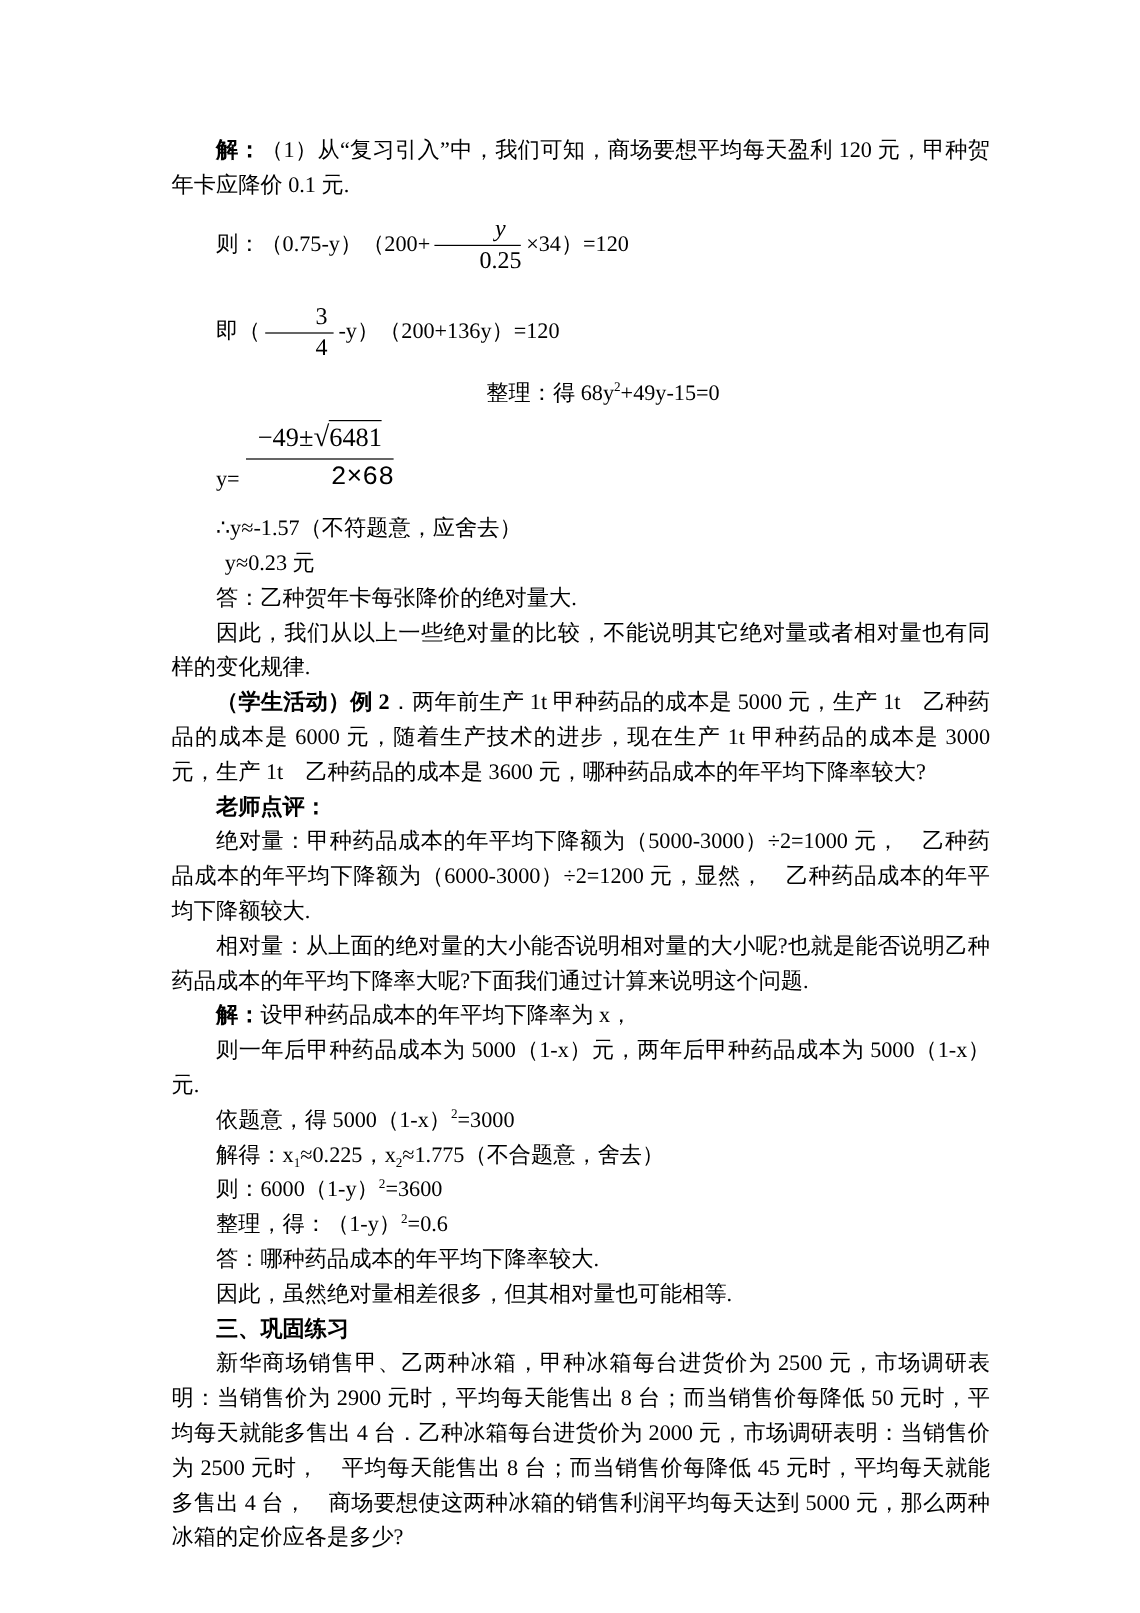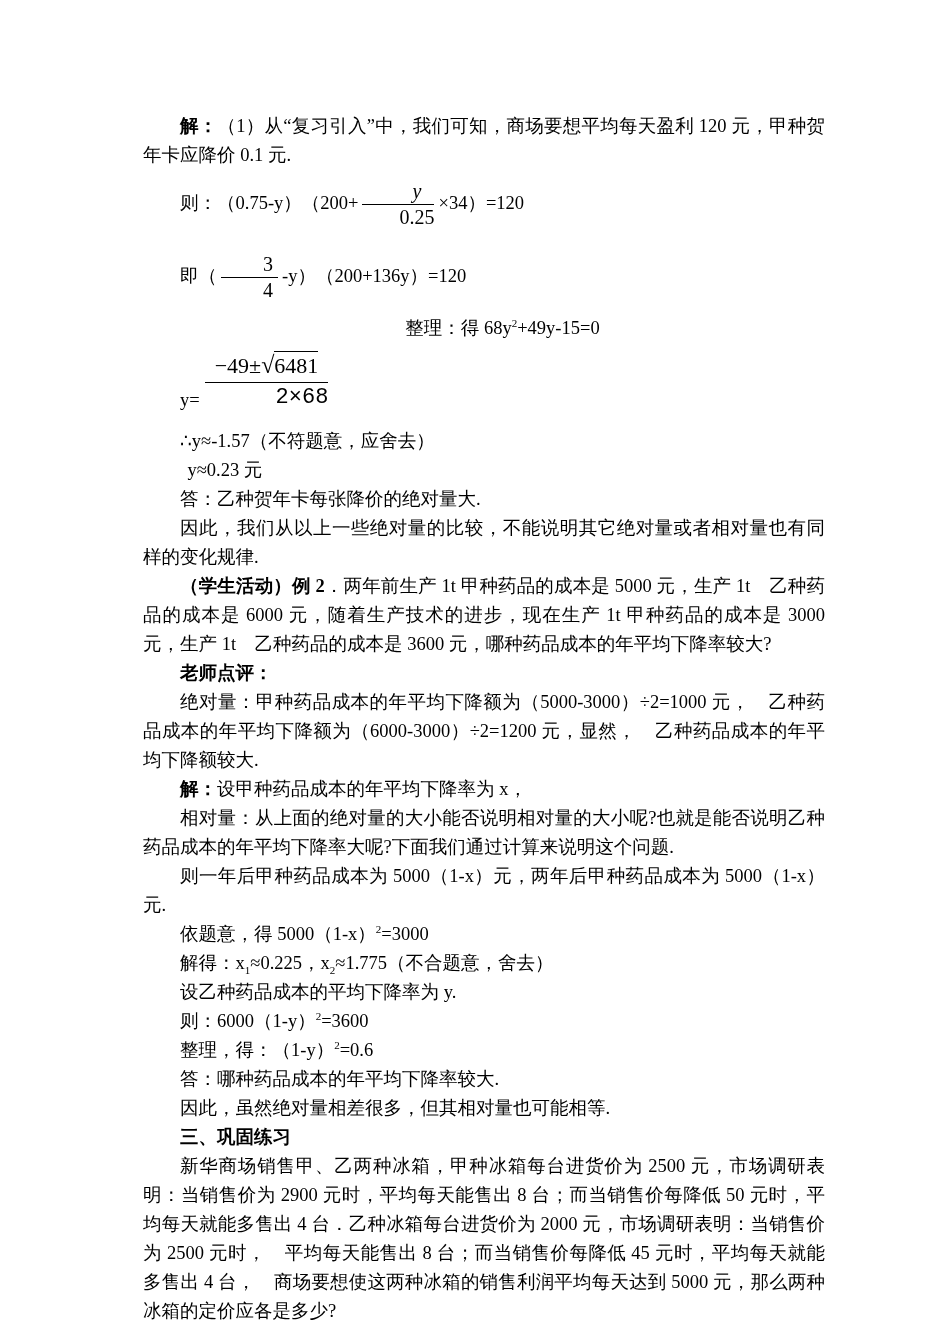--- a/index.html
+++ b/index.html
@@ -70,31 +70,30 @@
 
   <p>∴y≈-1.57（不符题意，应舍去）</p>
   <p class="small-extra">y≈0.23 元</p>
   <p>答：乙种贺年卡每张降价的绝对量大.</p>
   <p>因此，我们从以上一些绝对量的比较，不能说明其它绝对量或者相对量也有同样的变化规律.</p>
 
   <p><span class="bold">（学生活动）例 2</span><span>．两年前生产 1t 甲种药品的成本是 5000 元，生产 1t　乙种药品的成本是 6000 元，随着生产技术的进步，现在生产 1t 甲种药品的成本是 3000 元，生产 1t　乙种药品的成本是 3600 元，哪种药品成本的年平均下降率较大?</span></p>
 
   <p class="bold">老师点评：</p>
   <p>绝对量：甲种药品成本的年平均下降额为（5000-3000）÷2=1000 元，　乙种药品成本的年平均下降额为（6000-3000）÷2=1200 元，显然，　乙种药品成本的年平均下降额较大.</p>
+  <p>相对量：从上面的绝对量的大小能否说明相对量的大小呢?也就是能否说明乙种药品成本的年平均下降率大呢?下面我们通过计算来说明这个问题.</p>
+
   <p><span class="bold">解：</span><span>设甲种药品成本的年平均下降率为 x，</span></p>
-
-  <p>相对量：从上面的绝对量的大小能否说明相对量的大小呢?也就是能否说明乙种药品成本的年平均下降率大呢?下面我们通过计算来说明这个问题.</p>
 
   <p>则一年后甲种药品成本为 5000（1-x）元，两年后甲种药品成本为 5000（1-x）元.</p>
 
   <p><span>依题意，得 5000（1-x）</span><sup class="m">2</sup><span>=3000</span></p>
 
   <p><span>解得：x</span><sub class="m">1</sub><span>≈0.225，x</span><sub class="m">2</sub><span>≈1.775（不合题意，舍去）</span></p>
 
-  <p>设乙种药品成本的平均下降率为 y.</p>
 
   <p><span>则：6000（1-y）</span><sup class="m">2</sup><span>=3600</span></p>
 
   <p><span>整理，得：（1-y）</span><sup class="m">2</sup><span>=0.6</span></p>
 
   <p>答：哪种药品成本的年平均下降率较大.</p>
   <p>因此，虽然绝对量相差很多，但其相对量也可能相等.</p>
 
   <p class="bold">三、巩固练习</p>
   <p>新华商场销售甲、乙两种冰箱，甲种冰箱每台进货价为 2500 元，市场调研表明：当销售价为 2900 元时，平均每天能售出 8 台；而当销售价每降低 50 元时，平均每天就能多售出 4 台．乙种冰箱每台进货价为 2000 元，市场调研表明：当销售价为 2500 元时，　平均每天能售出 8 台；而当销售价每降低 45 元时，平均每天就能多售出 4 台，　商场要想使这两种冰箱的销售利润平均每天达到 5000 元，那么两种冰箱的定价应各是多少?</p>

